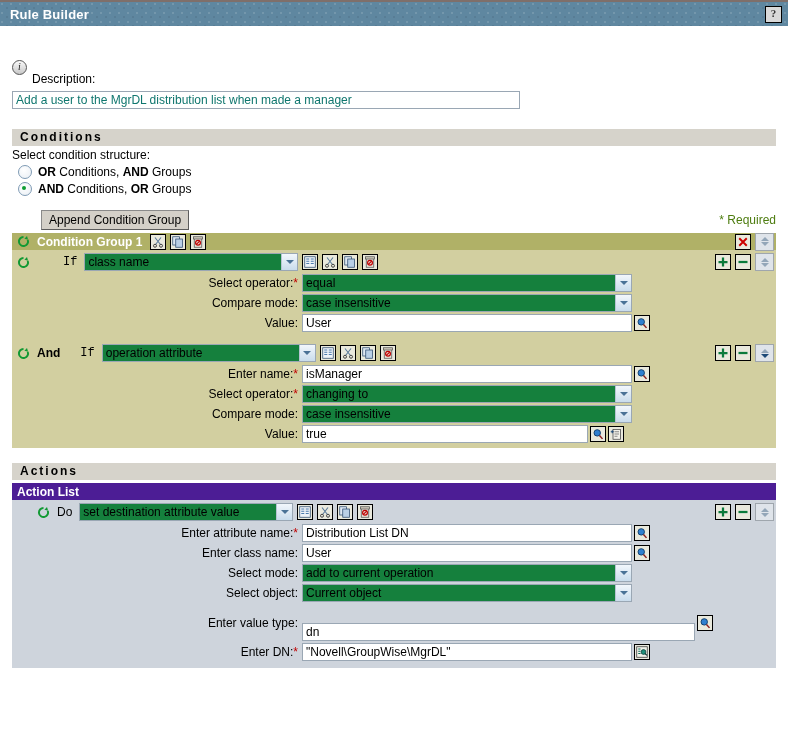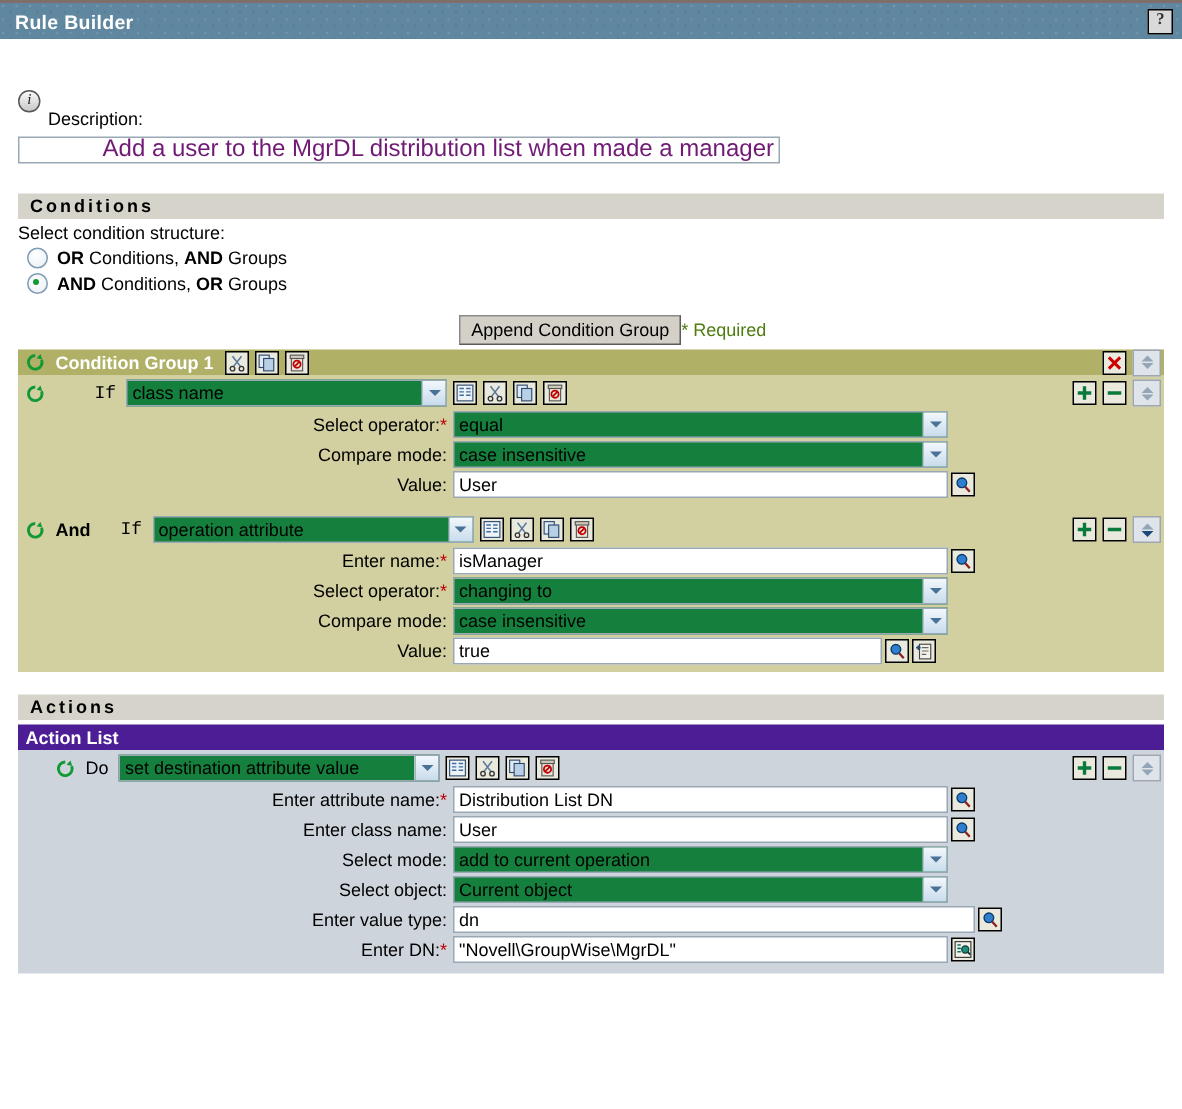--- a/index.html
+++ b/index.html
@@ -63,25 +63,24 @@
     font-size: 10px; line-height: 12px; text-align: center;
     color: #222;
   }
   .desc-label { font-size: 12px; margin-top: 24px; }
   .desc-input {
     margin-top: 5px;
     width: 508px; height: 18px;
     border: 1px solid #9aa7b4;
     background: #ffffff;
     font-family: "Liberation Sans", sans-serif;
-    font-size: 16px;
+    font-size: 12px;
     padding: 1px 3px;
     box-sizing: border-box;
-    color: #701a75;
-    text-align: right;
+    color: #0f766e;
   }
 
   
   .section-bar {
     margin: 0 12px 0 12px;
     background: #d6d3cb;
     height: 17px;
     line-height: 17px;
     font-weight: bold;
     font-size: 12px;
@@ -109,21 +108,21 @@
     position: absolute; left: 3px; top: 3px;
     width: 4px; height: 4px; border-radius: 50%;
     background: #0e9c33;
   }
   .radio-label { font-size: 12px; }
   .radio-label b { font-weight: bold; }
 
   
   .append-row {
     margin: 14px 12px 0 12px;
-    display: flex; align-items: center; justify-content: center; padding-left: 29px;
+    display: flex; align-items: center; justify-content: space-between; padding-left: 29px;
   }
   .append-btn {
     background: #d4d0c8;
     border: 1px solid #8a8a8a;
     border-right-color: #5c5c5c;
     border-bottom-color: #5c5c5c;
     font-family: "Liberation Sans", sans-serif;
     font-size: 12px;
     padding: 2px 7px;
     cursor: pointer;
@@ -664,21 +663,21 @@
         <span class="sel" style="width:330px">
           <span class="sel-text">Current object</span>
           <span class="arrow"></span>
         </span>
       </span>
     </div>
 
     <div class="field-row">
       <span class="field-label">Enter value type:</span>
       <span class="ctl">
-        <input class="txt" style="width: 348px;" type="text" value="dn">
+        <input class="txt" style="width: 393px; margin-top: 19px;" type="text" value="dn">
         <span class="ibtn">
           <svg width="12" height="12" viewBox="0 0 16 16">
               <circle cx="7" cy="6.5" r="4.3" fill="#2f7fd0" stroke="#0d3a66" stroke-width="1.2"></circle>
               <path d="M10 10l4 4.5" stroke="#8a1f1f" stroke-width="2"></path>
             </svg>
         </span>
       </span>
     </div>
 
     <div class="field-row">

